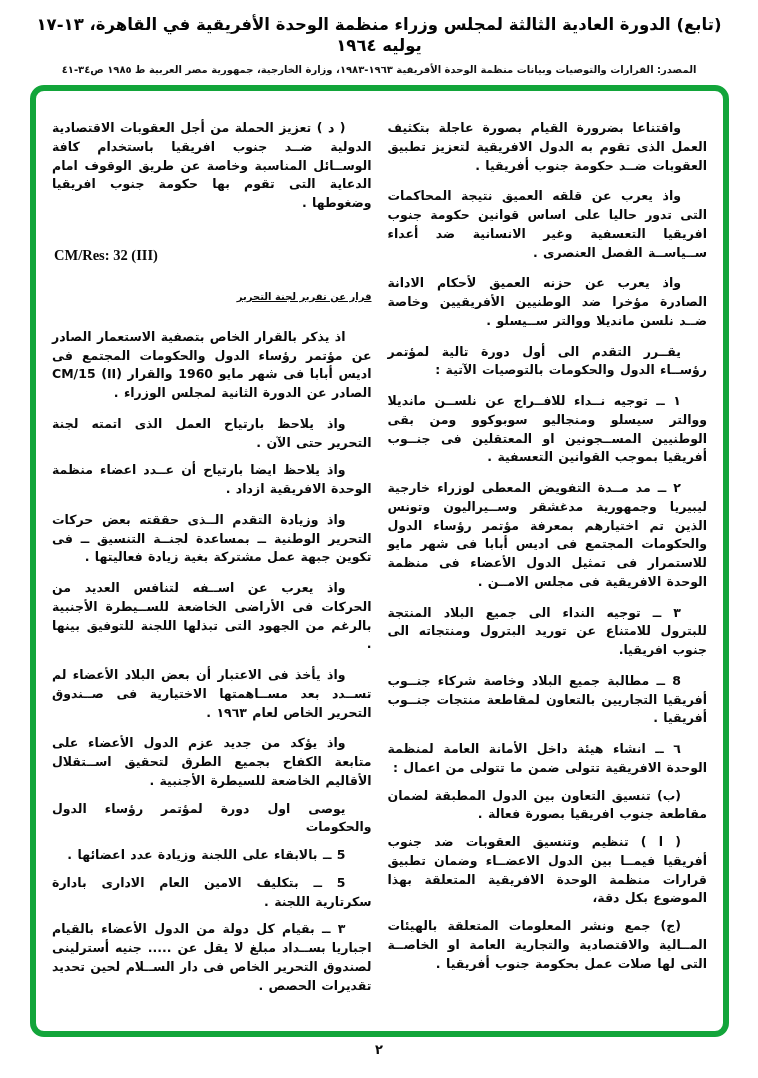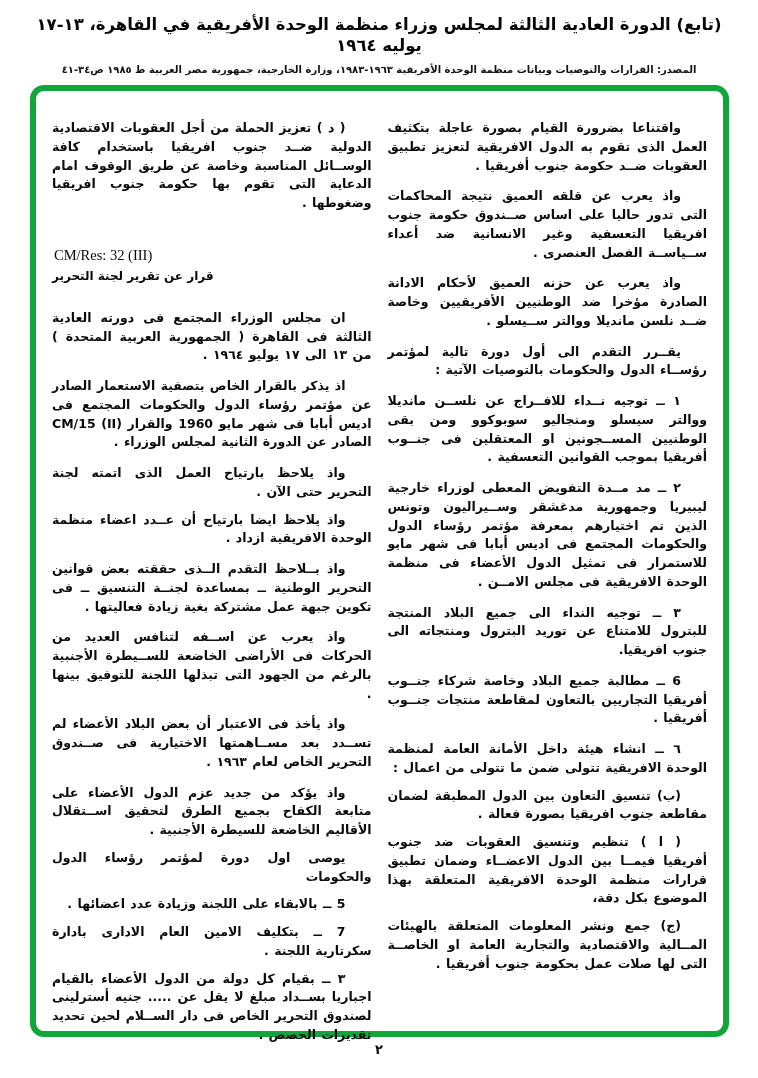--- a/index.html
+++ b/index.html
@@ -71,30 +71,31 @@
     font-size: 12.5px;
     line-height: 1.5;
     margin: 8px 0 12px 0;
     word-spacing: 1px;
   }
   .para.tight { margin-bottom: 9px; }
   .ref-code {
     direction: ltr;
     text-align: left;
     font-family: "Liberation Serif", serif;
-    font-weight: normal;
+    font-weight: bold;
     font-size: 14.5px;
-    margin: 34px 0 5px 2px;
+    margin: 34px 0 27px 2px;
   }
   .heading {
     direction: rtl;
-    text-align: left;
+    text-align: right;
     font-weight: bold;
-    font-size: 12px;
+    font-size: 10px;
     margin: 0 0 26px 0;
+    text-decoration: underline;
   }
   .page-number {
     position: absolute;
     top: 1042px;
     left: 0;
     width: 100%;
     text-align: center;
     font-weight: bold;
     font-size: 13px;
     direction: rtl;
@@ -108,48 +109,47 @@
   <div class="header">
     <div class="header-title">(تابع)  الدورة العادية الثالثة لمجلس وزراء منظمة الوحدة الأفريقية في القاهرة، ١٣-١٧ يوليه ١٩٦٤</div>
     <div class="header-source">المصدر: القرارات والتوصيات وبيانات منظمة الوحدة الأفريقية ١٩٦٣-١٩٨٣، وزارة الخارجية، جمهورية مصر العربية ط ١٩٨٥ ص٣٤-٤١</div>
   </div>
 
   <div class="doc-frame">
     <div class="columns" dir="rtl">
 
       <div class="col">
         <p class="para">واقتناعا بضرورة القيام بصورة عاجلة بتكثيف العمل الذى تقوم به الدول الافريقية لتعزيز تطبيق العقوبات ضــد حكومة جنوب أفريقيا .</p>
-        <p class="para">واذ يعرب عن قلقه العميق نتيجة المحاكمات التى تدور حاليا على اساس صــندوق حكومة جنوب افريقيا التعسفية وغير الانسانية ضد أعداء ســياســة الفصل العنصرى .</p>
+        <p class="para">واذ يعرب عن قلقه العميق نتيجة المحاكمات التى تدور حاليا على اساس قوانين حكومة جنوب افريقيا التعسفية وغير الانسانية ضد أعداء ســياســة الفصل العنصرى .</p>
         <p class="para">واذ يعرب عن حزنه العميق لأحكام الادانة الصادرة مؤخرا ضد الوطنيين الأفريقيين وخاصة ضــد نلسن مانديلا ووالتر ســيسلو .</p>
         <p class="para">يقــرر التقدم الى أول دورة تالية لمؤتمر رؤســاء الدول والحكومات بالتوصيات الآتية :</p>
         <p class="para">١ ــ توجيه نــداء للافــراج عن نلســن مانديلا ووالتر سيسلو ومنجاليو سوبوكوو ومن بقى الوطنيين المســجونين او المعتقلين فى جنــوب أفريقيا بموجب القوانين التعسفية .</p>
         <p class="para">٢ ــ مد مــدة التفويض المعطى لوزراء خارجية ليبيريا وجمهورية مدغشقر وســيراليون وتونس الذين تم اختيارهم بمعرفة مؤتمر رؤساء الدول والحكومات المجتمع فى اديس أبابا فى شهر مايو للاستمرار فى تمثيل الدول الأعضاء فى منظمة الوحدة الافريقية فى مجلس الامــن .</p>
         <p class="para">٣ ــ توجيه النداء الى جميع البلاد المنتجة للبترول للامتناع عن توريد البترول ومنتجاته الى جنوب افريقيا.</p>
-        <p class="para">6 ــ مطالبة جميع البلاد وخاصة شركاء جنــوب أفريقيا التجاريين بالتعاون لمقاطعة منتجات جنــوب أفريقيا .</p>
+        <p class="para">8 ــ مطالبة جميع البلاد وخاصة شركاء جنــوب أفريقيا التجاريين بالتعاون لمقاطعة منتجات جنــوب أفريقيا .</p>
         <p class="para tight">٦ ــ انشاء هيئة داخل الأمانة العامة لمنظمة الوحدة الافريقية تتولى ضمن ما تتولى من اعمال :</p>
         <p class="para tight">(ب) تنسيق التعاون بين الدول المطبقة لضمان مقاطعة جنوب افريقيا بصورة فعالة .</p>
         <p class="para tight">( ا ) تنظيم وتنسيق العقوبات ضد جنوب أفريقيا فيمــا بين الدول الاعضــاء وضمان تطبيق قرارات منظمة الوحدة الافريقية المتعلقة بهذا الموضوع بكل دقة،</p>
         <p class="para tight">(ج) جمع ونشر المعلومات المتعلقة بالهيئات المــالية والاقتصادية والتجارية العامة او الخاصــة التى لها صلات عمل بحكومة جنوب أفريقيا .</p>
       </div>
 
       <div class="col">
         <p class="para">( د ) تعزيز الحملة من أجل العقوبات الاقتصادية الدولية ضــد جنوب افريقيا باستخدام كافة الوســائل المناسبة وخاصة عن طريق الوقوف امام الدعاية التى تقوم بها حكومة جنوب افريقيا وضغوطها .</p>
         <p class="ref-code">CM/Res: 32 (III)</p>
         <p class="heading">قرار عن تقرير لجنة التحرير</p>
-        <p class="para">ان مجلس الوزراء المجتمع فى دورته العادية الثالثة فى القاهرة ( الجمهورية العربية المتحدة ) من ١٣ الى ١٧ يوليو ١٩٦٤ .</p>
         <p class="para">اذ يذكر بالقرار الخاص بتصفية الاستعمار الصادر عن مؤتمر رؤساء الدول والحكومات المجتمع فى اديس أبابا فى شهر مايو 1960 والقرار CM/15 (II) الصادر عن الدورة الثانية لمجلس الوزراء .</p>
         <p class="para tight">واذ يلاحظ بارتياح العمل الذى اتمته لجنة التحرير حتى الآن .</p>
         <p class="para">واذ يلاحظ ايضا بارتياح أن عــدد اعضاء منظمة الوحدة الافريقية ازداد .</p>
-        <p class="para">واذ بــلاحظ التقدم الــذى حققته بعض قوانين التحرير الوطنية ــ بمساعدة لجنــة التنسيق ــ فى تكوين جبهة عمل مشتركة بغية زيادة فعاليتها .</p>
+        <p class="para">واذ وزيادة التقدم الــذى حققته بعض حركات التحرير الوطنية ــ بمساعدة لجنــة التنسيق ــ فى تكوين جبهة عمل مشتركة بغية زيادة فعاليتها .</p>
         <p class="para">واذ يعرب عن اســفه لتنافس العديد من الحركات فى الأراضى الخاضعة للســيطرة الأجنبية بالرغم من الجهود التى تبذلها اللجنة للتوفيق بينها .</p>
         <p class="para">واذ يأخذ فى الاعتبار أن بعض البلاد الأعضاء لم تســدد بعد مســاهمتها الاختيارية فى صــندوق التحرير الخاص لعام ١٩٦٣ .</p>
         <p class="para tight">واذ يؤكد من جديد عزم الدول الأعضاء على متابعة الكفاح بجميع الطرق لتحقيق اســتقلال الأقاليم الخاضعة للسيطرة الأجنبية .</p>
         <p class="para tight">يوصى اول دورة لمؤتمر رؤساء الدول والحكومات</p>
         <p class="para tight">5 ــ بالابقاء على اللجنة وزيادة عدد اعضائها .</p>
-        <p class="para tight">7 ــ بتكليف الامين العام الادارى بادارة سكرتارية اللجنة .</p>
+        <p class="para tight">5 ــ بتكليف الامين العام الادارى بادارة سكرتارية اللجنة .</p>
         <p class="para">٣ ــ بقيام كل دولة من الدول الأعضاء بالقيام اجباريا بســداد مبلغ لا يقل عن ..... جنيه أسترلينى لصندوق التحرير الخاص فى دار الســلام لحين تحديد تقديرات الحصص .</p>
       </div>
 
     </div>
   </div>
 
   <div class="page-number">٢</div>
 
 </div>
 

